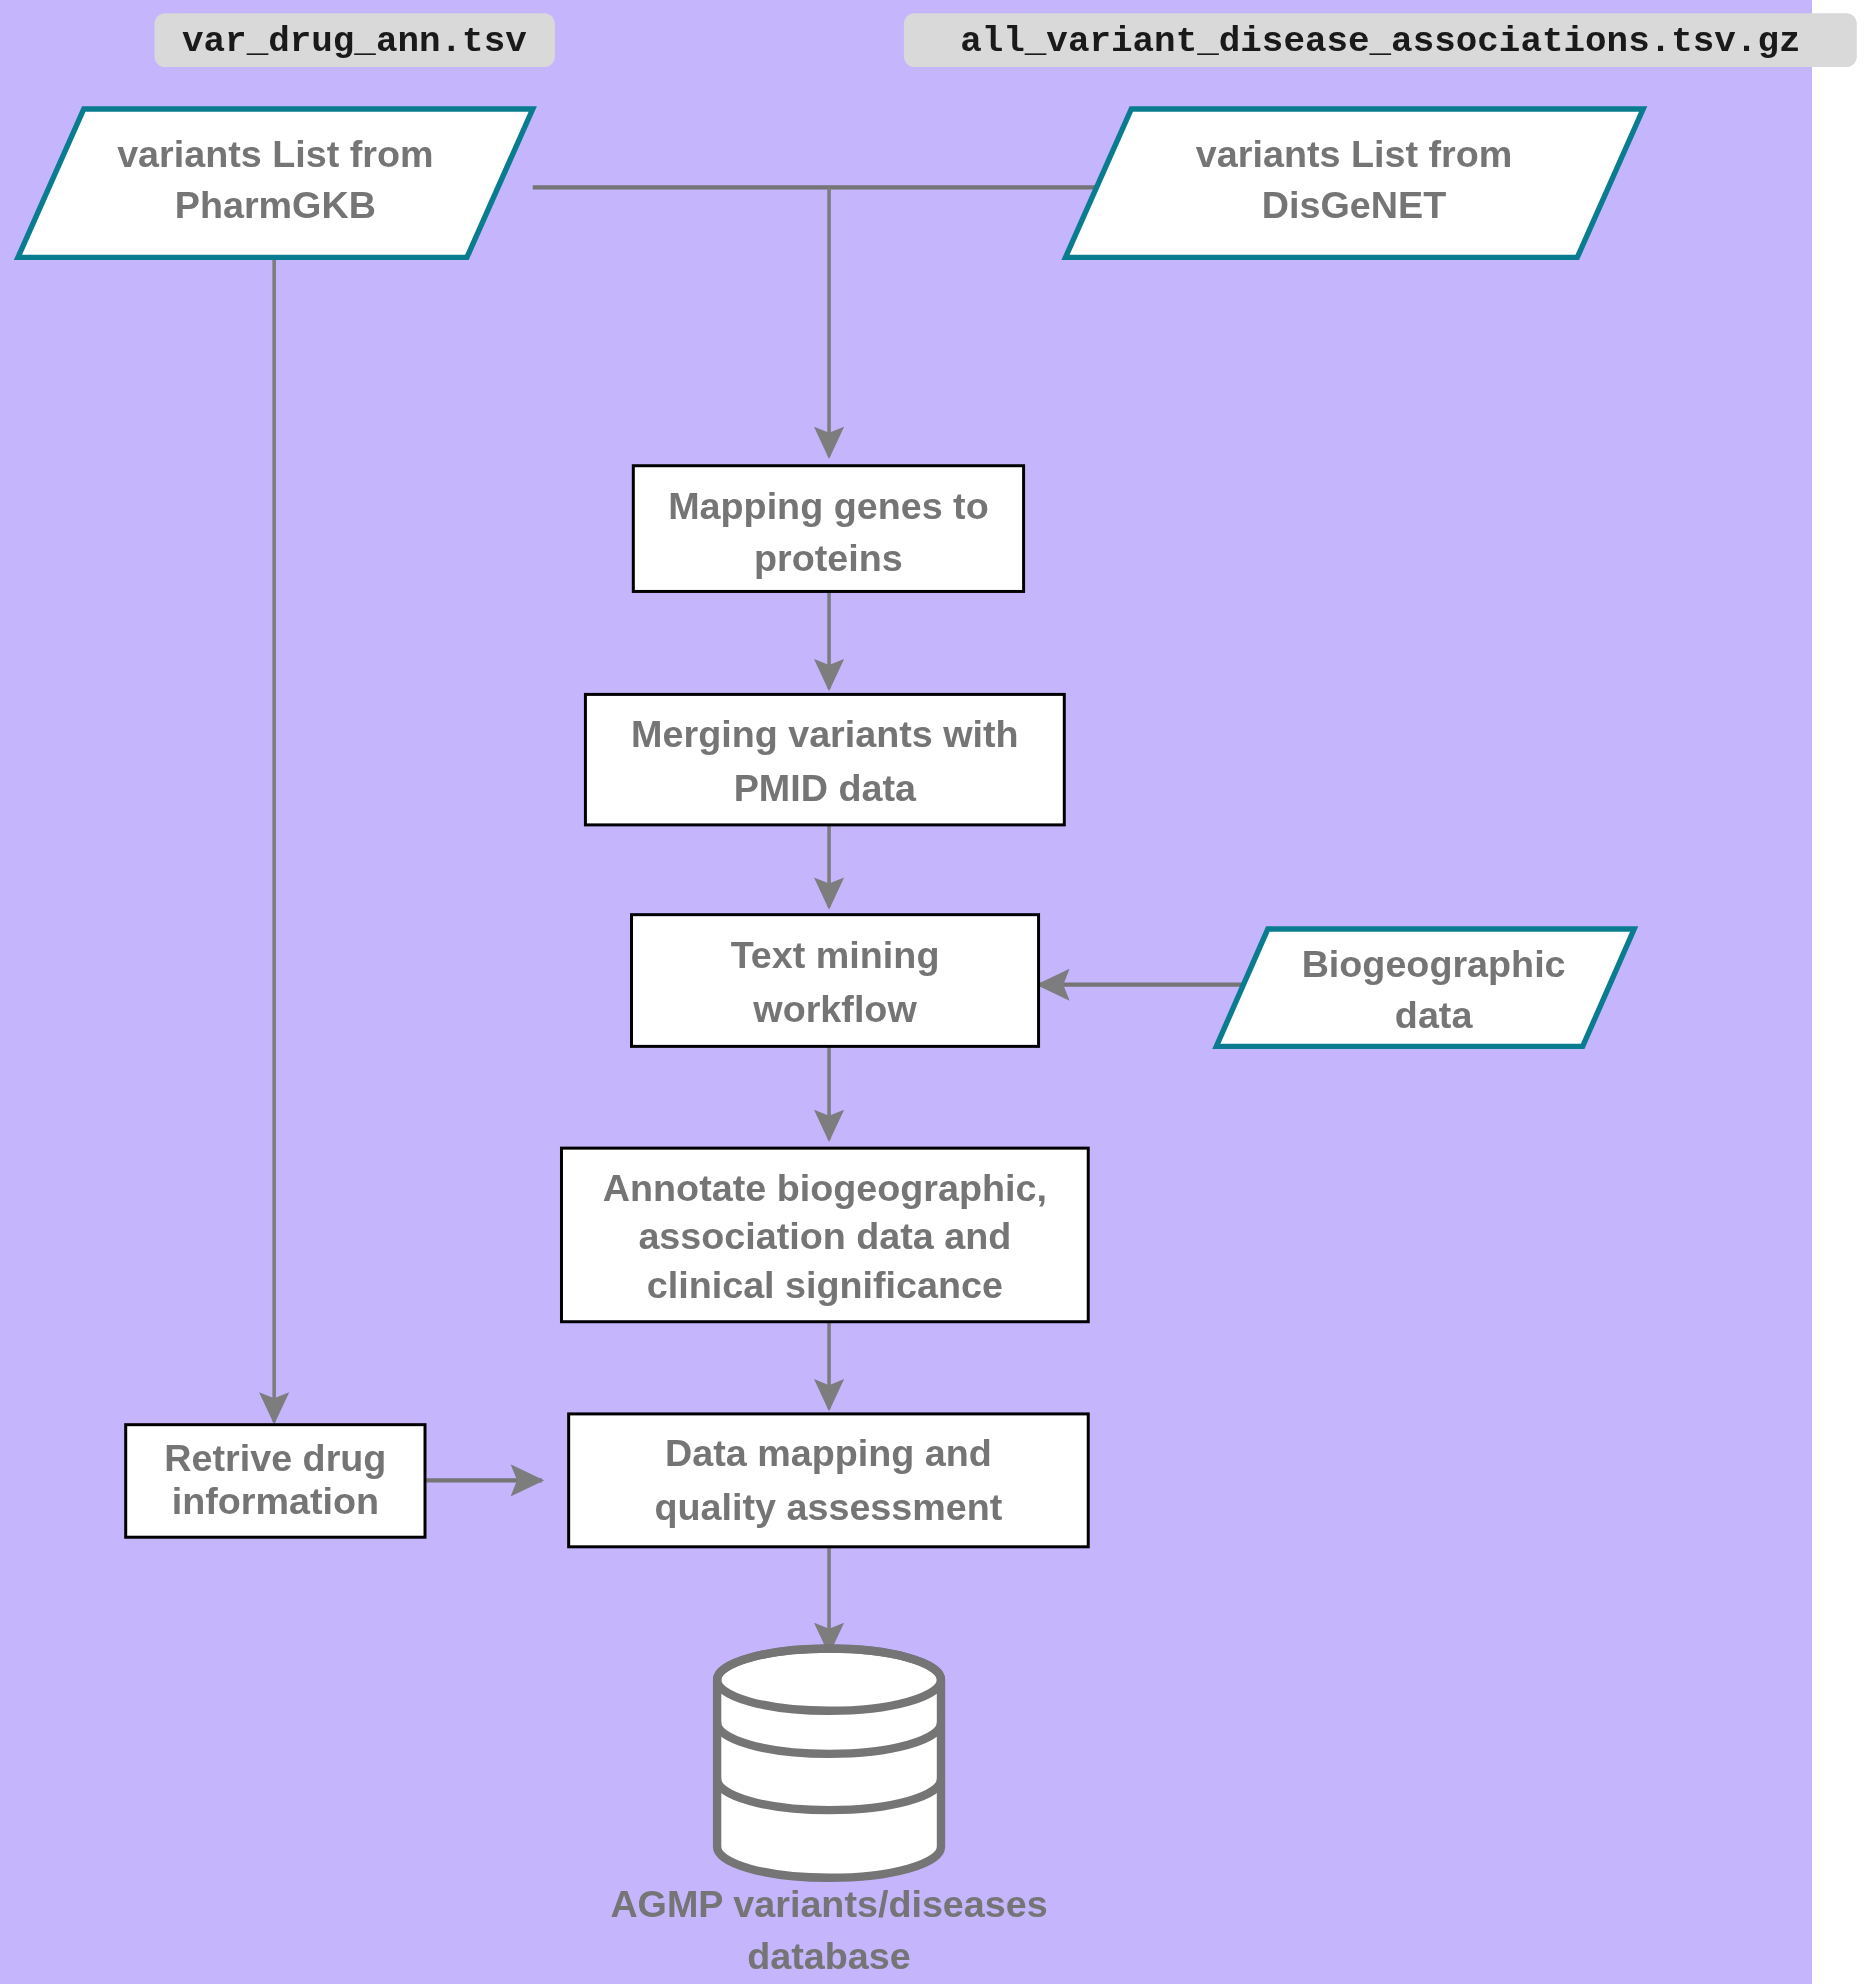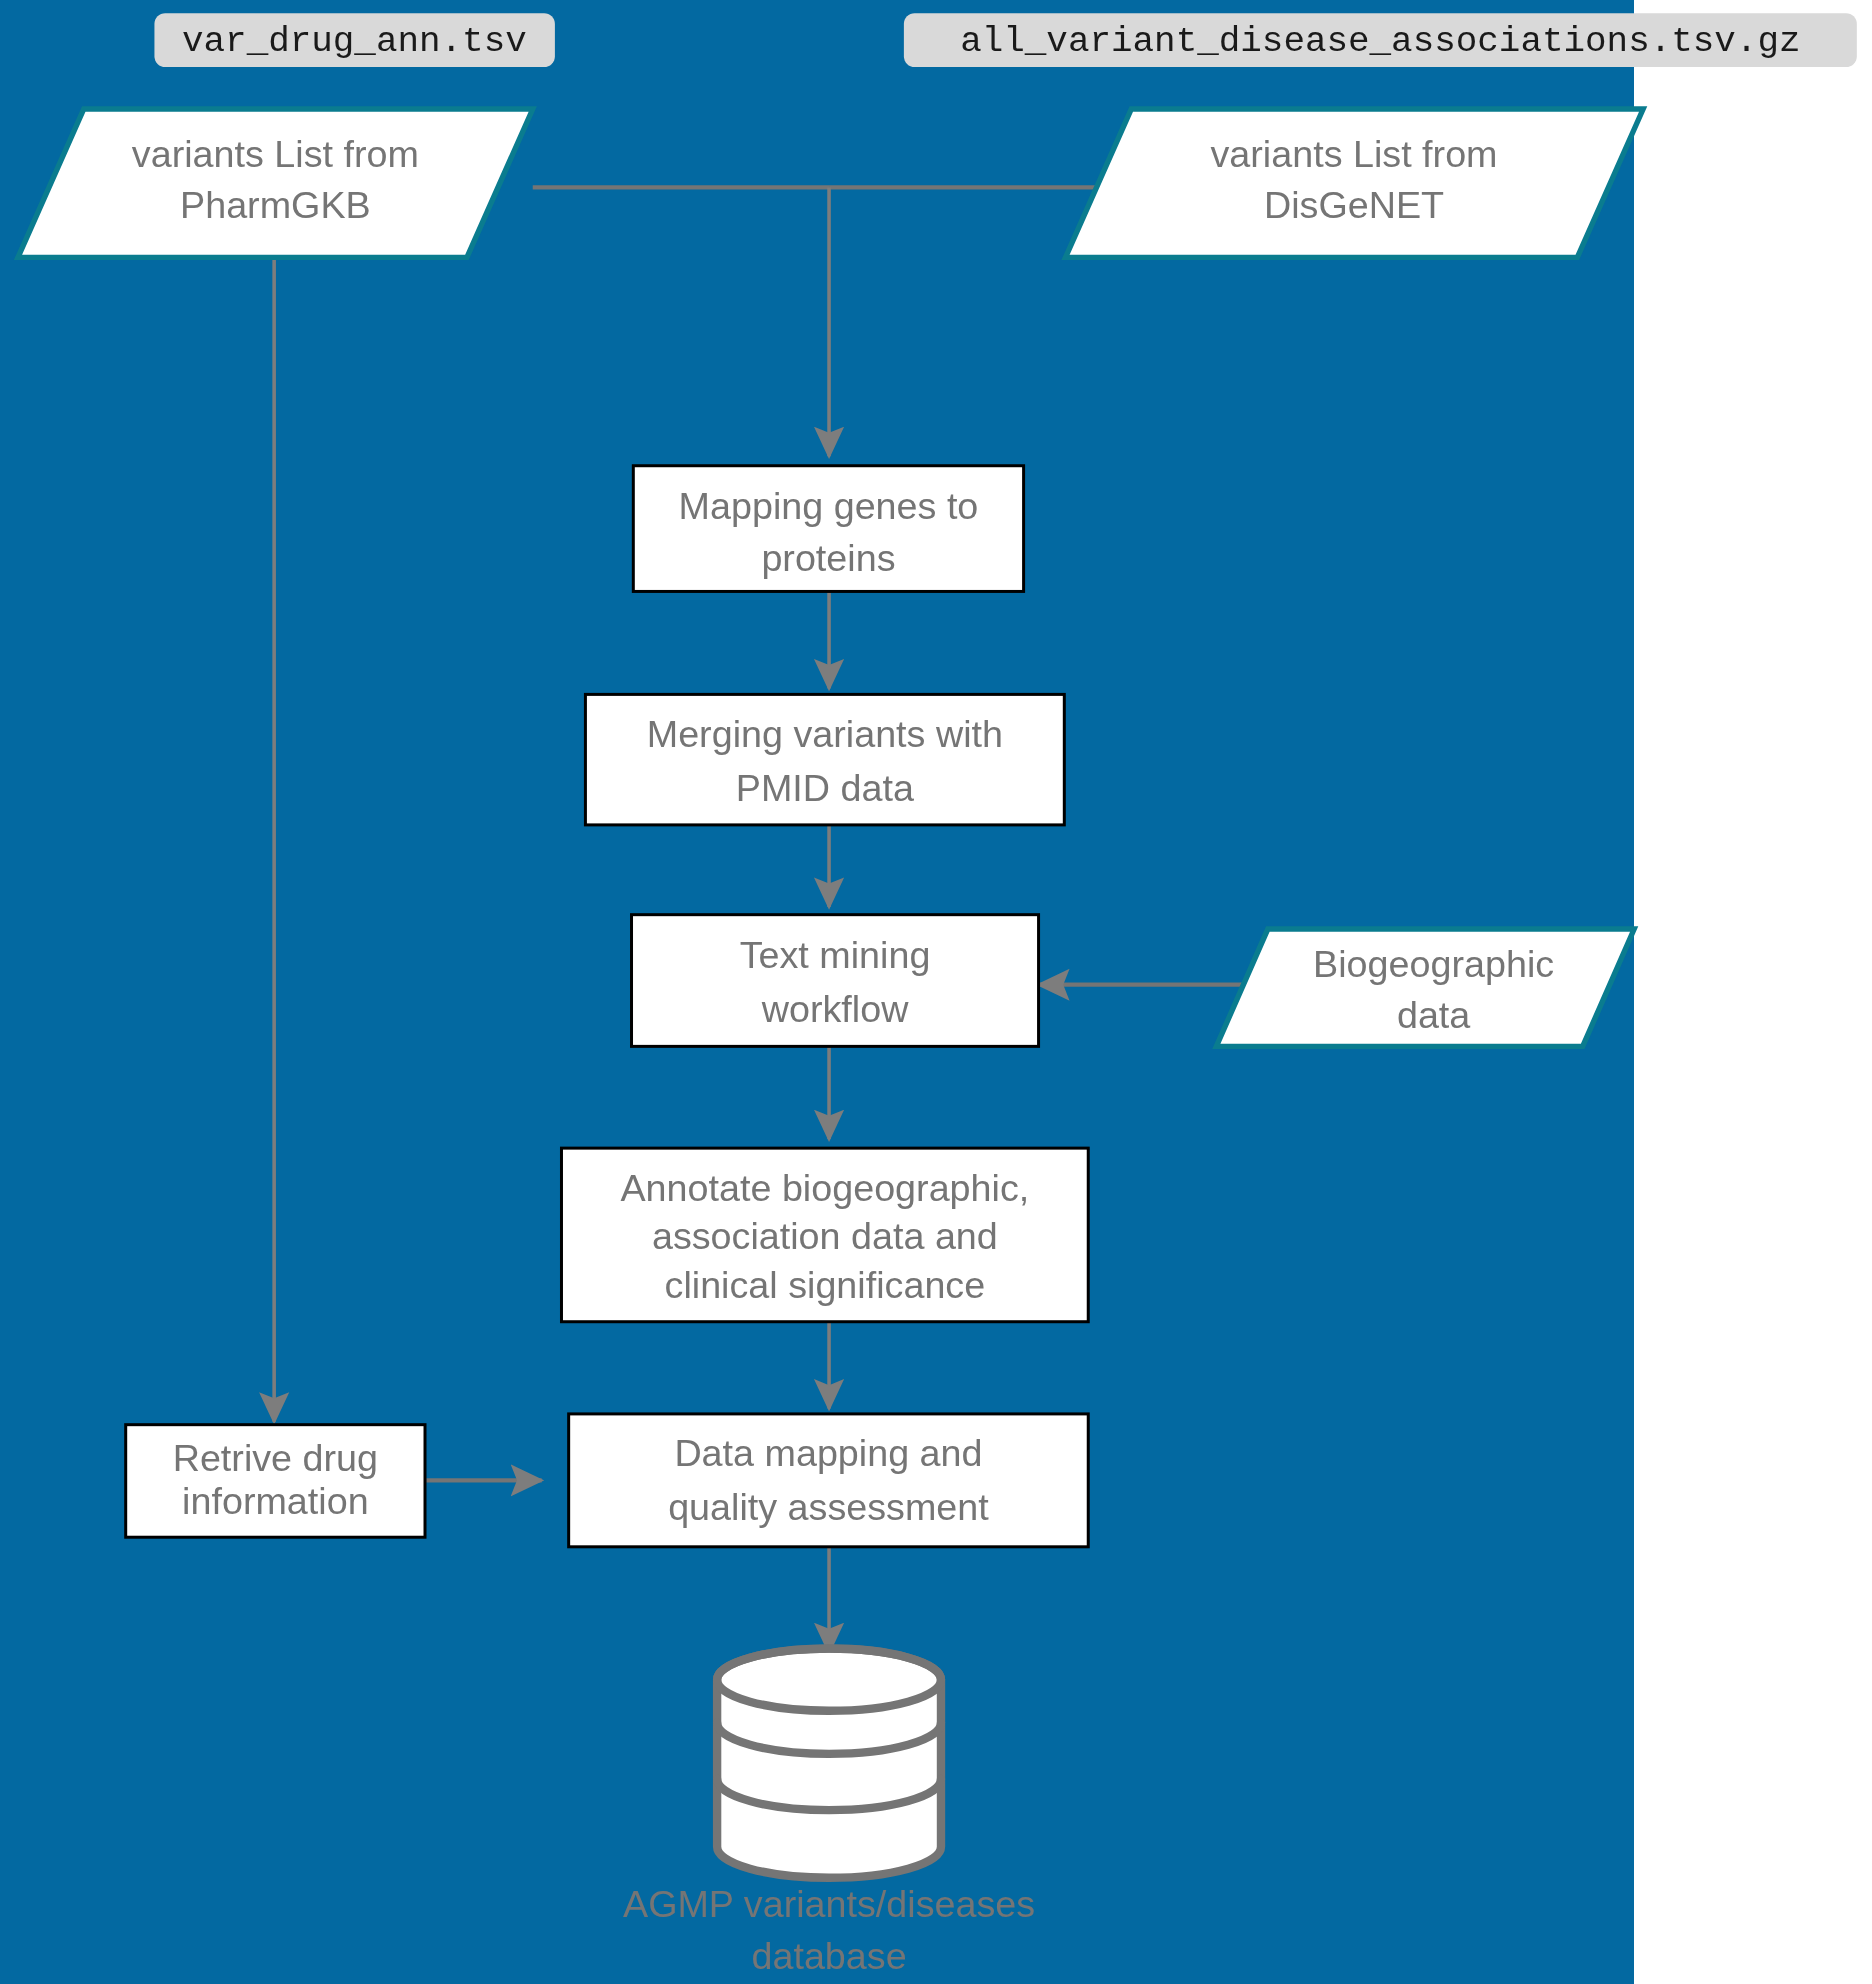--- a/index.html
+++ b/index.html
@@ -9,23 +9,24 @@
     background: #ffffff;
   }
   body {
     width: 1873px;
     height: 1985px;
     font-family: "Liberation Sans", sans-serif;
     overflow: hidden;
   }
   #diagram-root {
     position: relative;
-    width: 1634px;
+    width: 1812px;
     height: 1985px;
-    background: #0369a1;
+    background: #c4b5fd;
+    font-weight: bold;
   }
   svg.canvas {
     position: absolute;
     top: 0;
     left: 0;
     width: 1873px;
     height: 1985px;
     display: block;
   }
   .node-text {

